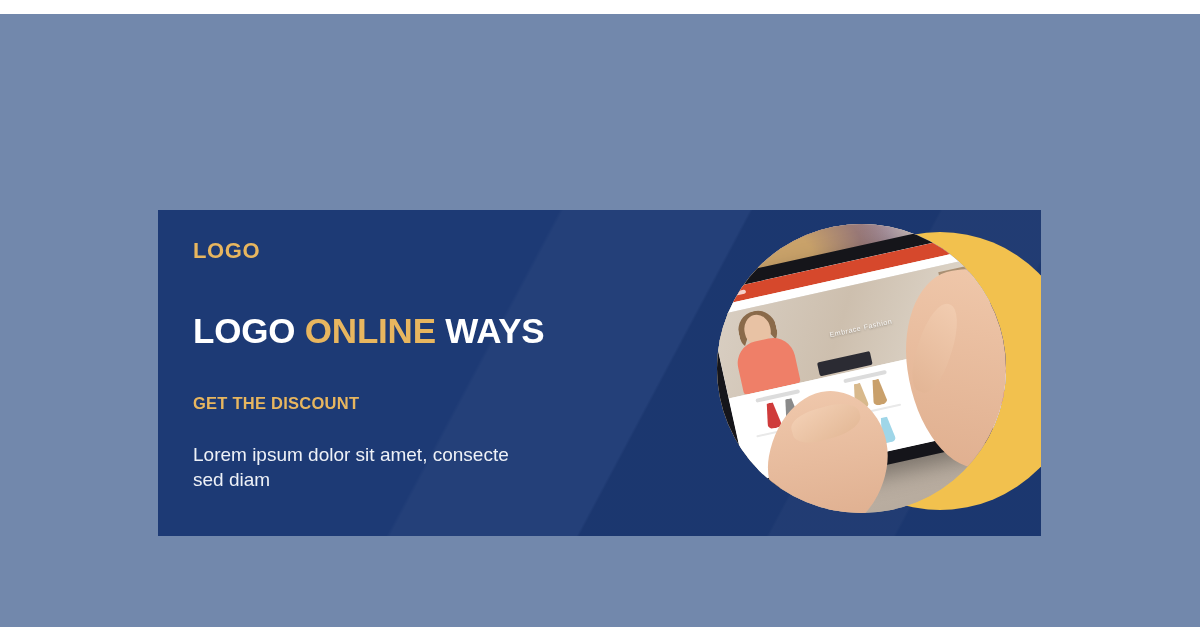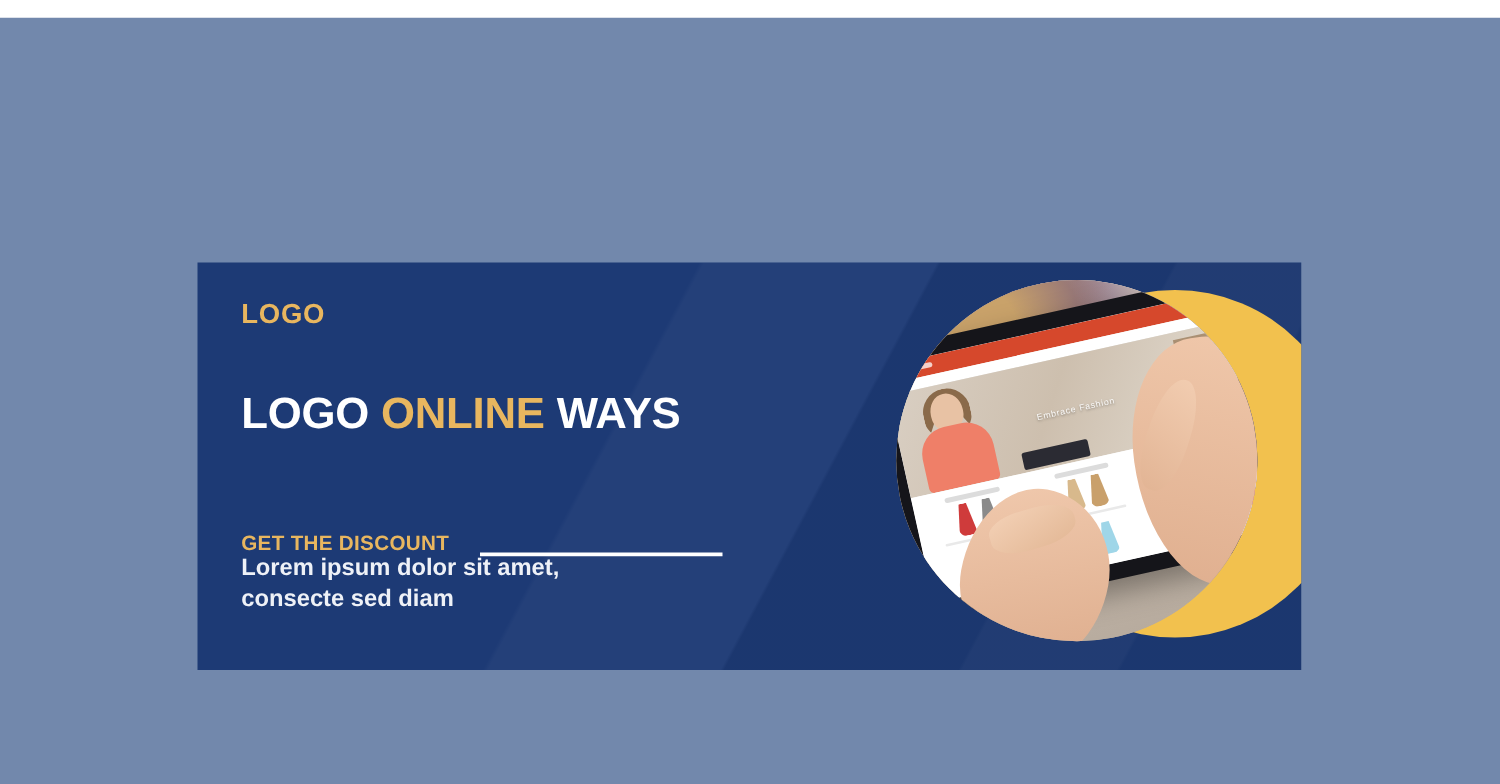--- a/index.html
+++ b/index.html
@@ -111,25 +111,26 @@
     line-height: 1.18;
     letter-spacing: -0.2px;
     color: #ffffff;
     white-space: nowrap;
   }
   .headline .gold { color: #e8b65f; }
   .headline .white { color: #ffffff; }
 
   .discount-row {
     position: absolute;
-    top: 216px;
+    top: 184px;
     left: 0;
     width: 420px;
     display: flex;
-    align-items: flex-end;
+    align-items: flex-start;
+    flex-direction: column;
   }
   .discount-label {
     font-size: 16.5px;
     font-weight: bold;
     letter-spacing: 0.25px;
     color: #e8b65f;
     white-space: nowrap;
   }
   .discount-rule {
     flex: 0 0 194px;
@@ -139,21 +140,21 @@
   }
 
   .sub-copy {
     position: absolute;
     top: 232px;
     left: 0;
     width: 330px;
     font-size: 19px;
     line-height: 1.33;
     color: #eef1f7;
-    font-weight: bold;
+    font-weight: normal;
   }
 
   
   .visual {
     position: absolute;
     right: 0;
     top: 0;
     width: 380px;
     height: 326px;
     z-index: 4;

